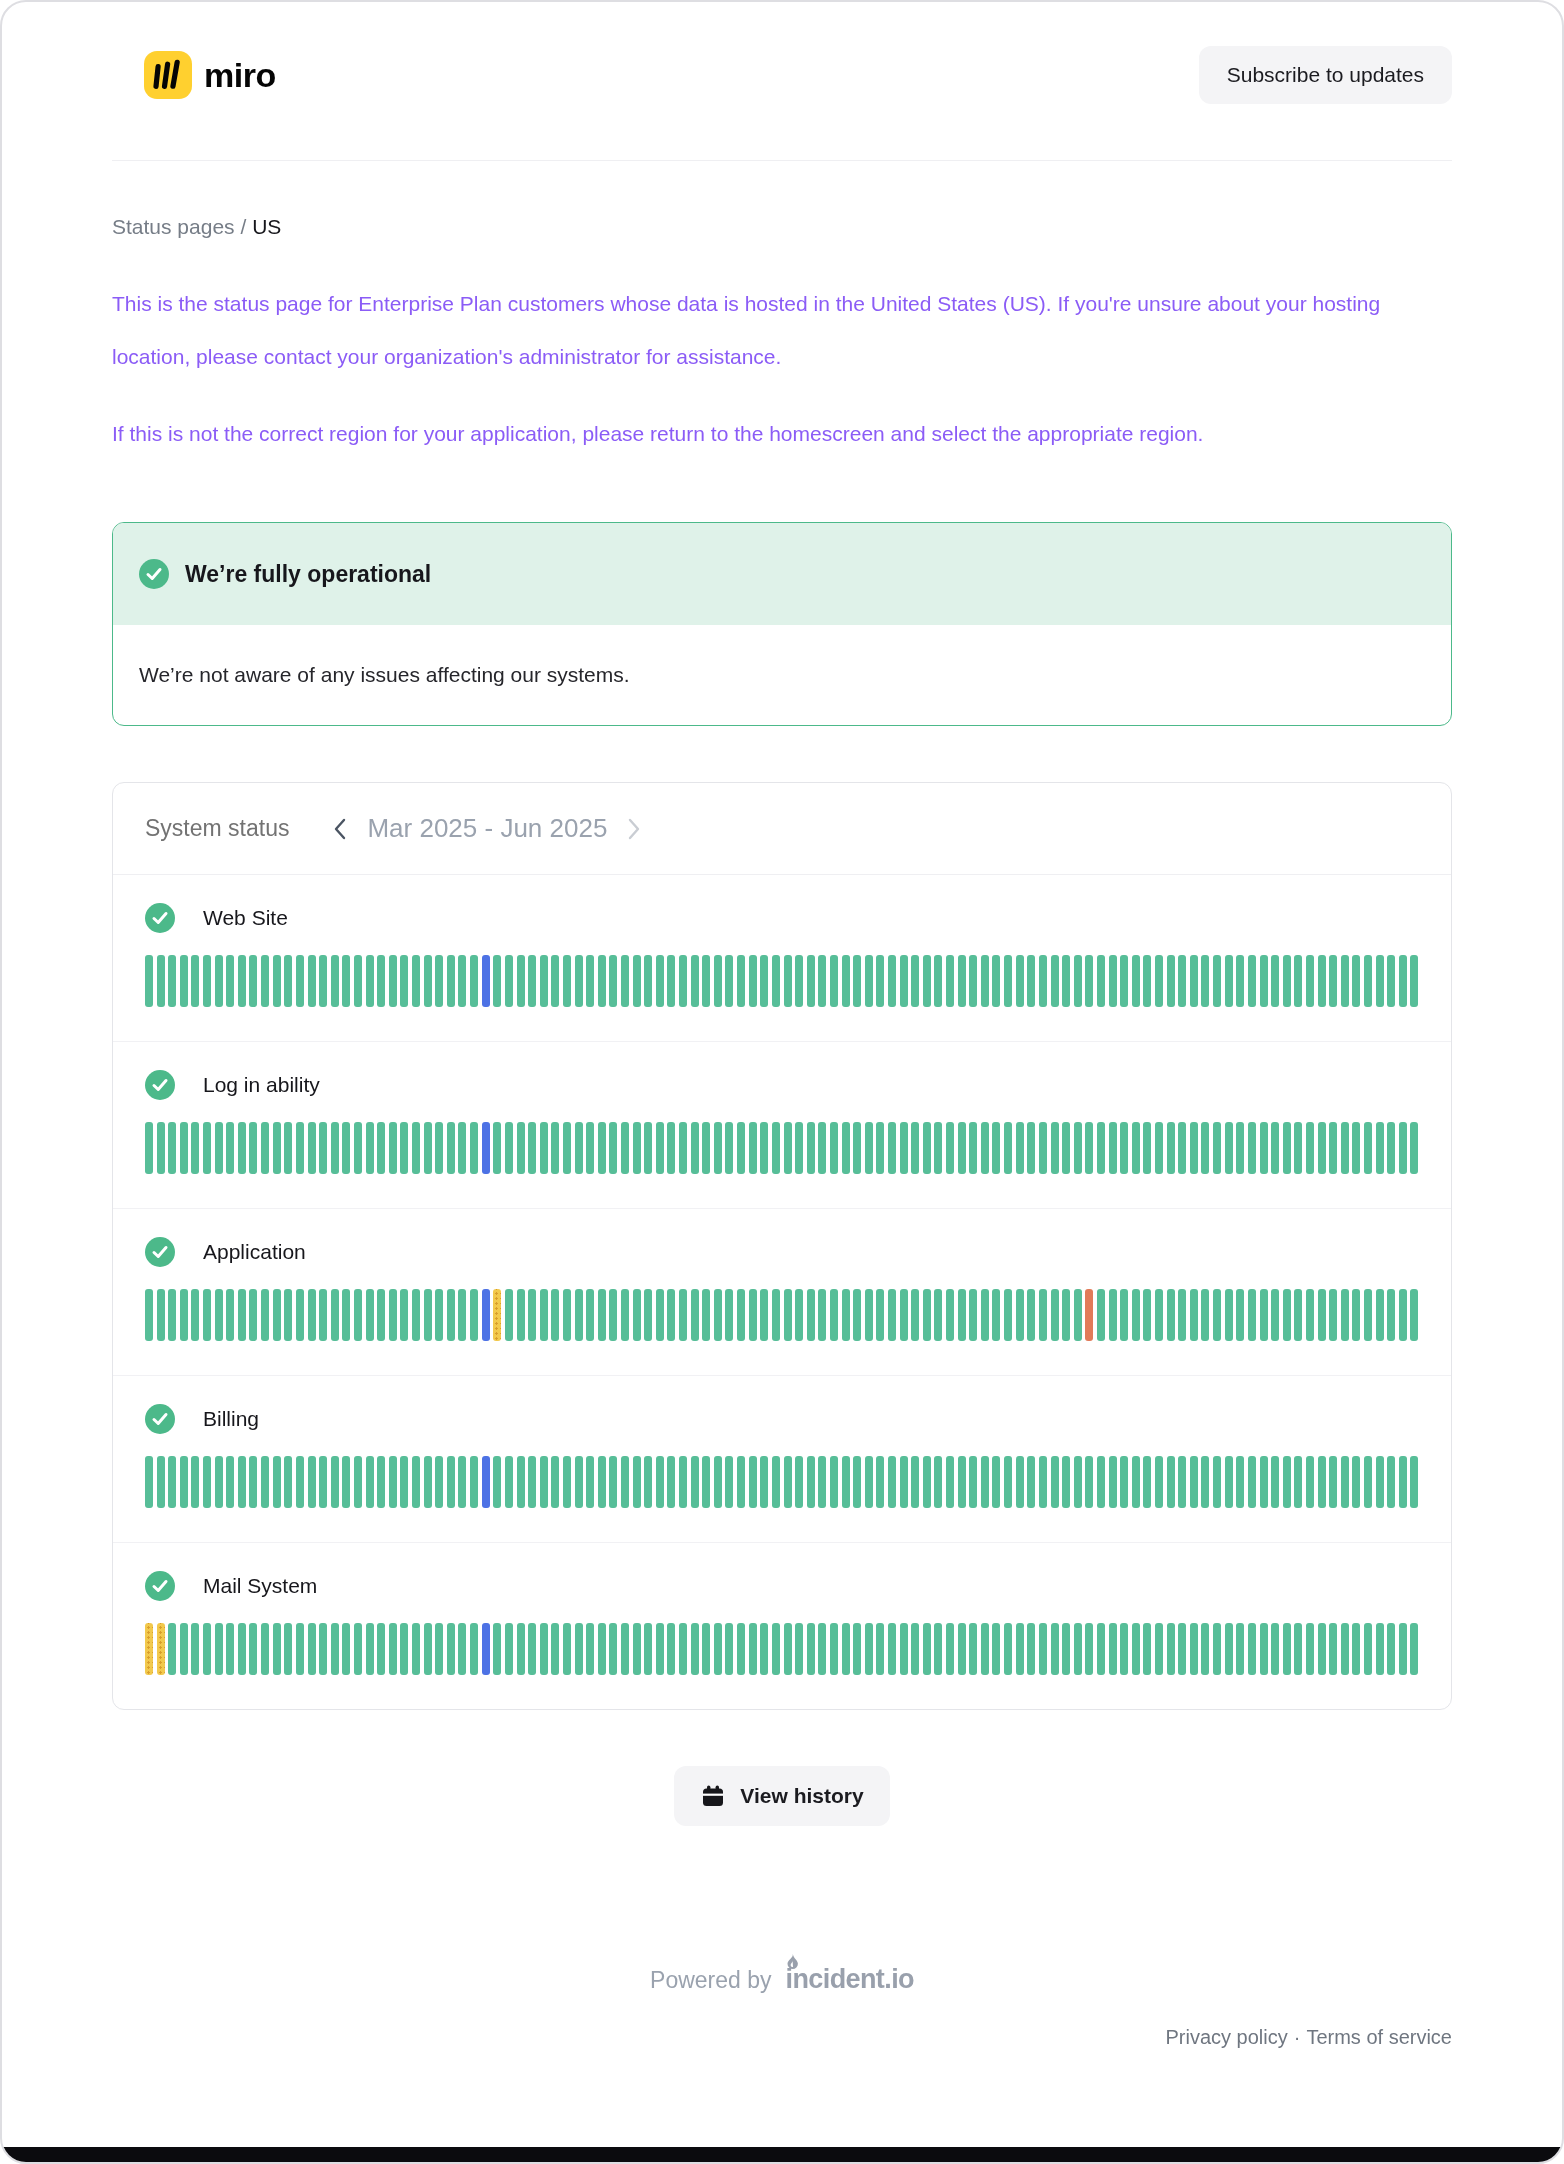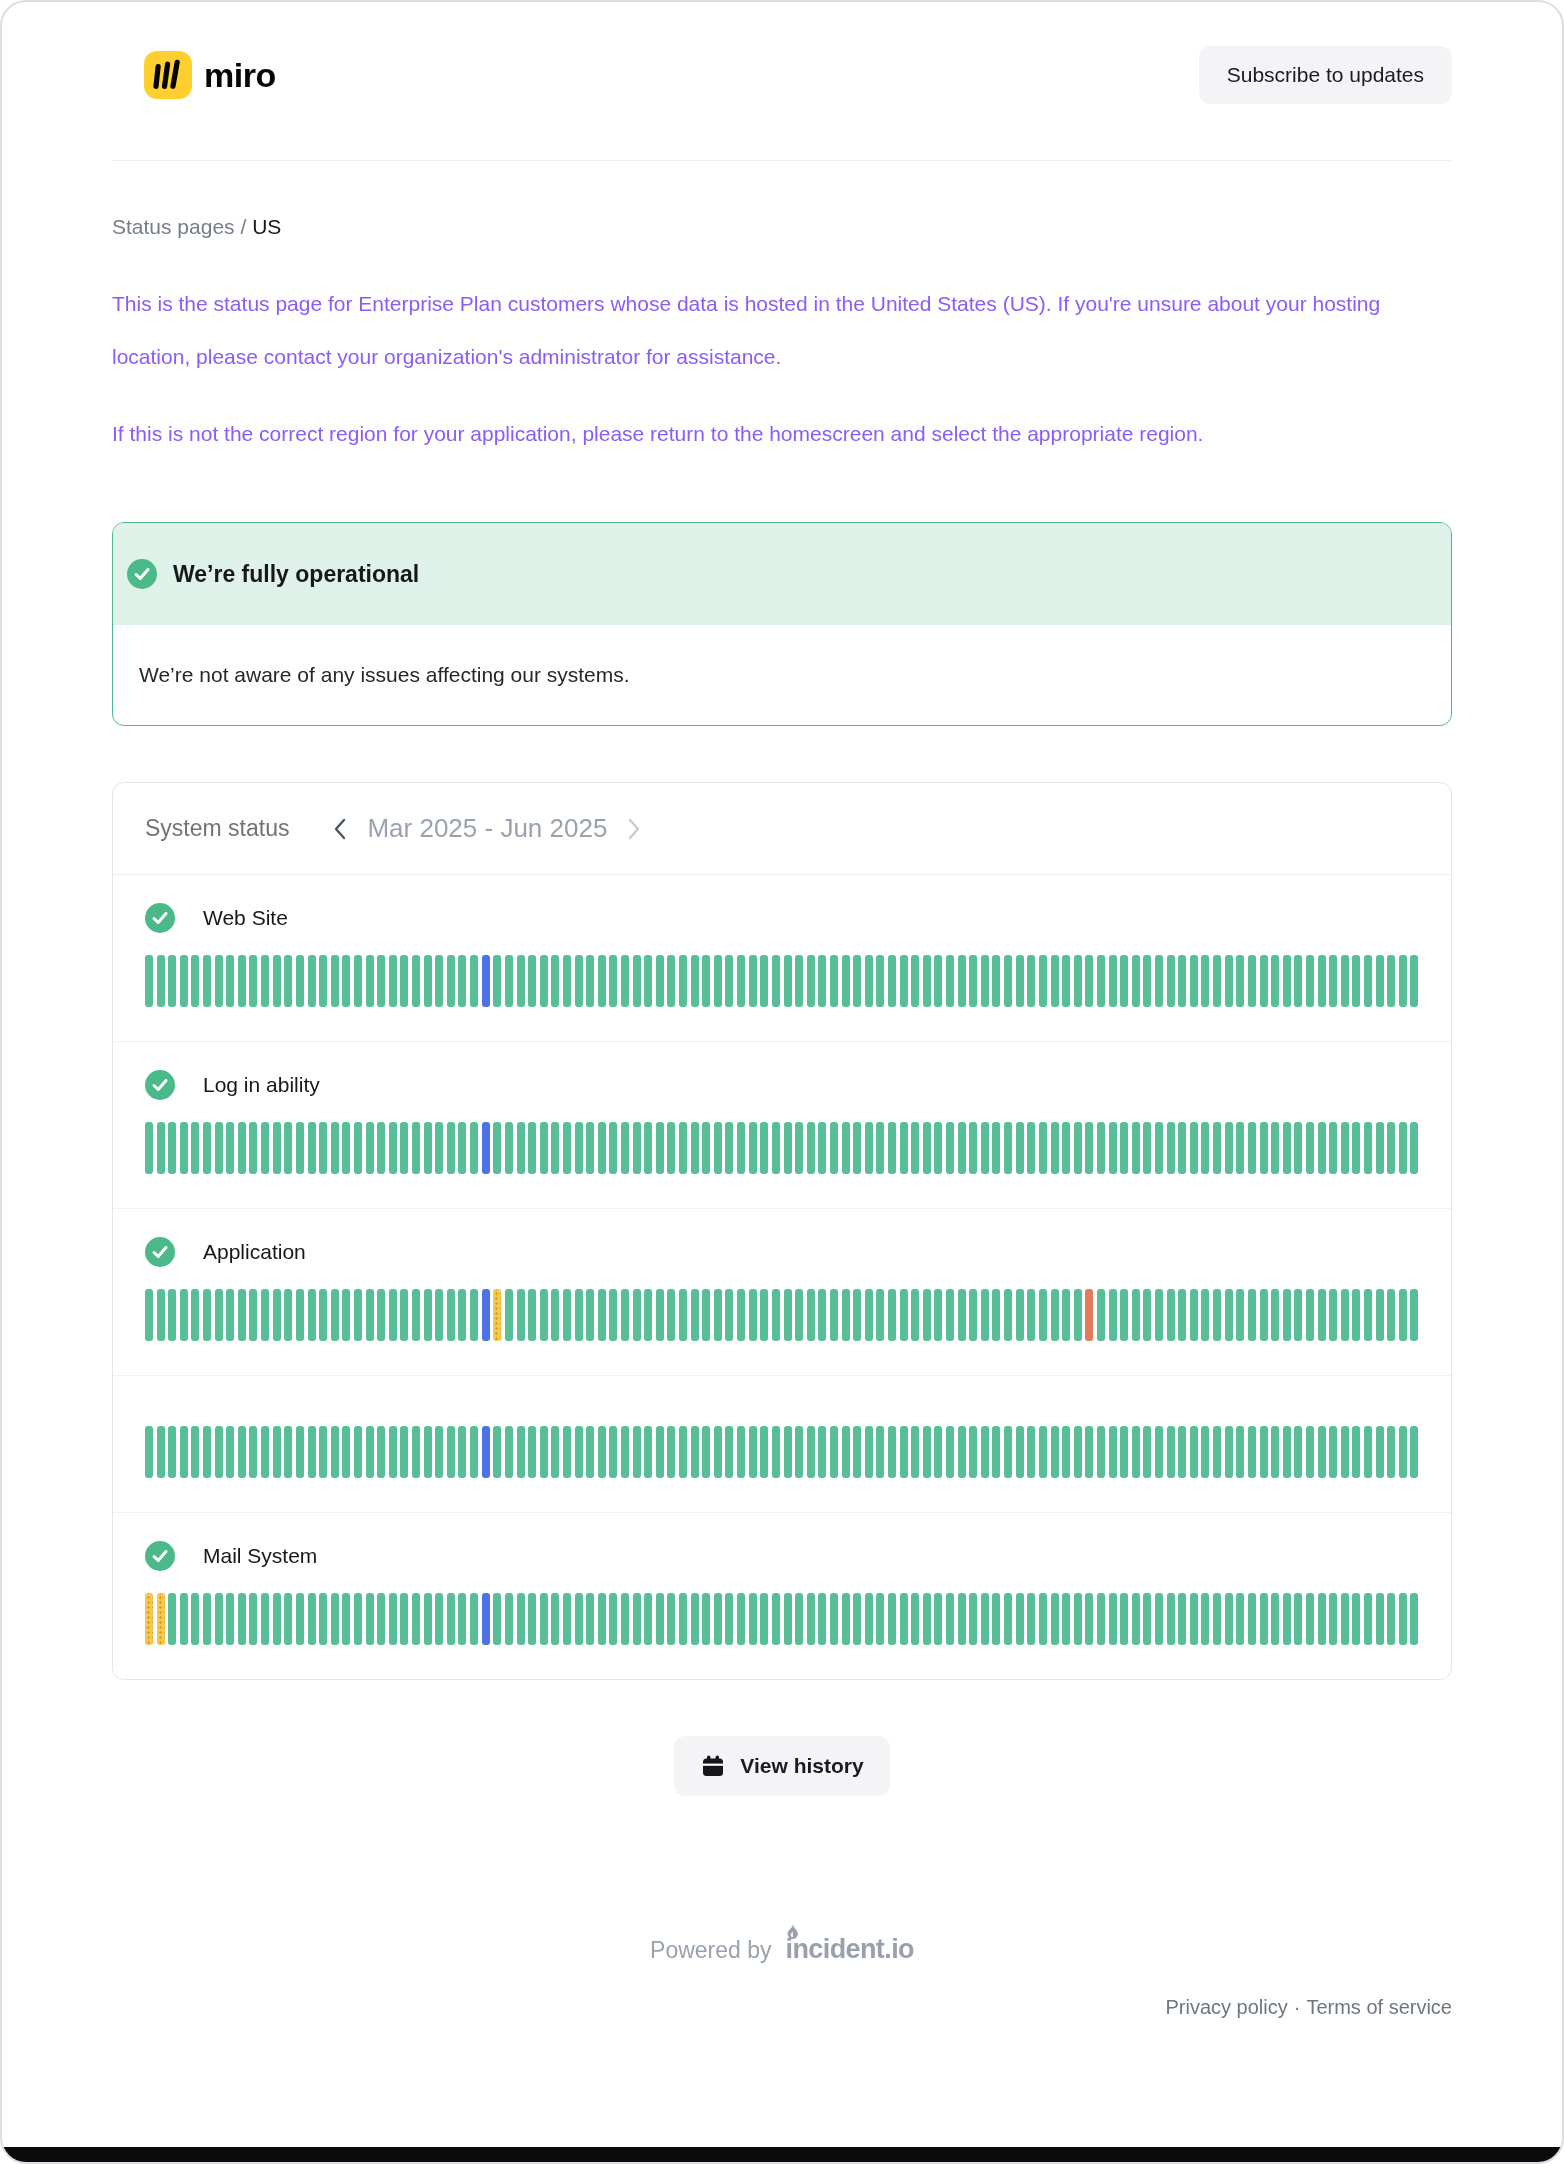--- a/index.html
+++ b/index.html
@@ -50,21 +50,21 @@
   
   .banner {
     margin-top: 62px;
     border: 1px solid var(--c-success);
     border-radius: 12px;
     overflow: hidden;
     background: #fff;
   }
   .banner-head {
     background: var(--c-banner-bg);
-    padding: 36px 14px;
+    padding: 36px 26px;
     display: flex; align-items: center; gap: 16px;
   }
   .banner-title { font-size: 23px; font-weight: 600; color: #17171C; }
   .banner-body { padding: 38px 26px; font-size: 21px; color: #26262B; }
 
   .check { width: 30px; height: 30px; flex: 0 0 auto; display: block; }
 
   
   .status-card {
     margin-top: 56px;
@@ -546,20 +546,27 @@
               <div class="bar"></div>
               <div class="bar"></div>
               <div class="bar"></div>
               <div class="bar"></div>
               <div class="bar"></div>
               <div class="bar"></div>
               <div class="bar"></div>
             </div>
           </div>
           <div class="service-row">
+            <div class="service-head">
+              <svg class="check" viewBox="0 0 30 30">
+                <circle cx="15" cy="15" r="15" fill="#4CB98A"></circle>
+                <path d="M9 15.5 L13.2 19.5 L21 10.5" fill="none" stroke="#fff" stroke-width="3" stroke-linecap="round" stroke-linejoin="round"></path>
+              </svg>
+              <span class="service-name">Billing</span>
+            </div>
             <div class="bars">
               <div class="bar"></div>
               <div class="bar"></div>
               <div class="bar"></div>
               <div class="bar"></div>
               <div class="bar"></div>
               <div class="bar"></div>
               <div class="bar"></div>
               <div class="bar"></div>
               <div class="bar"></div>

